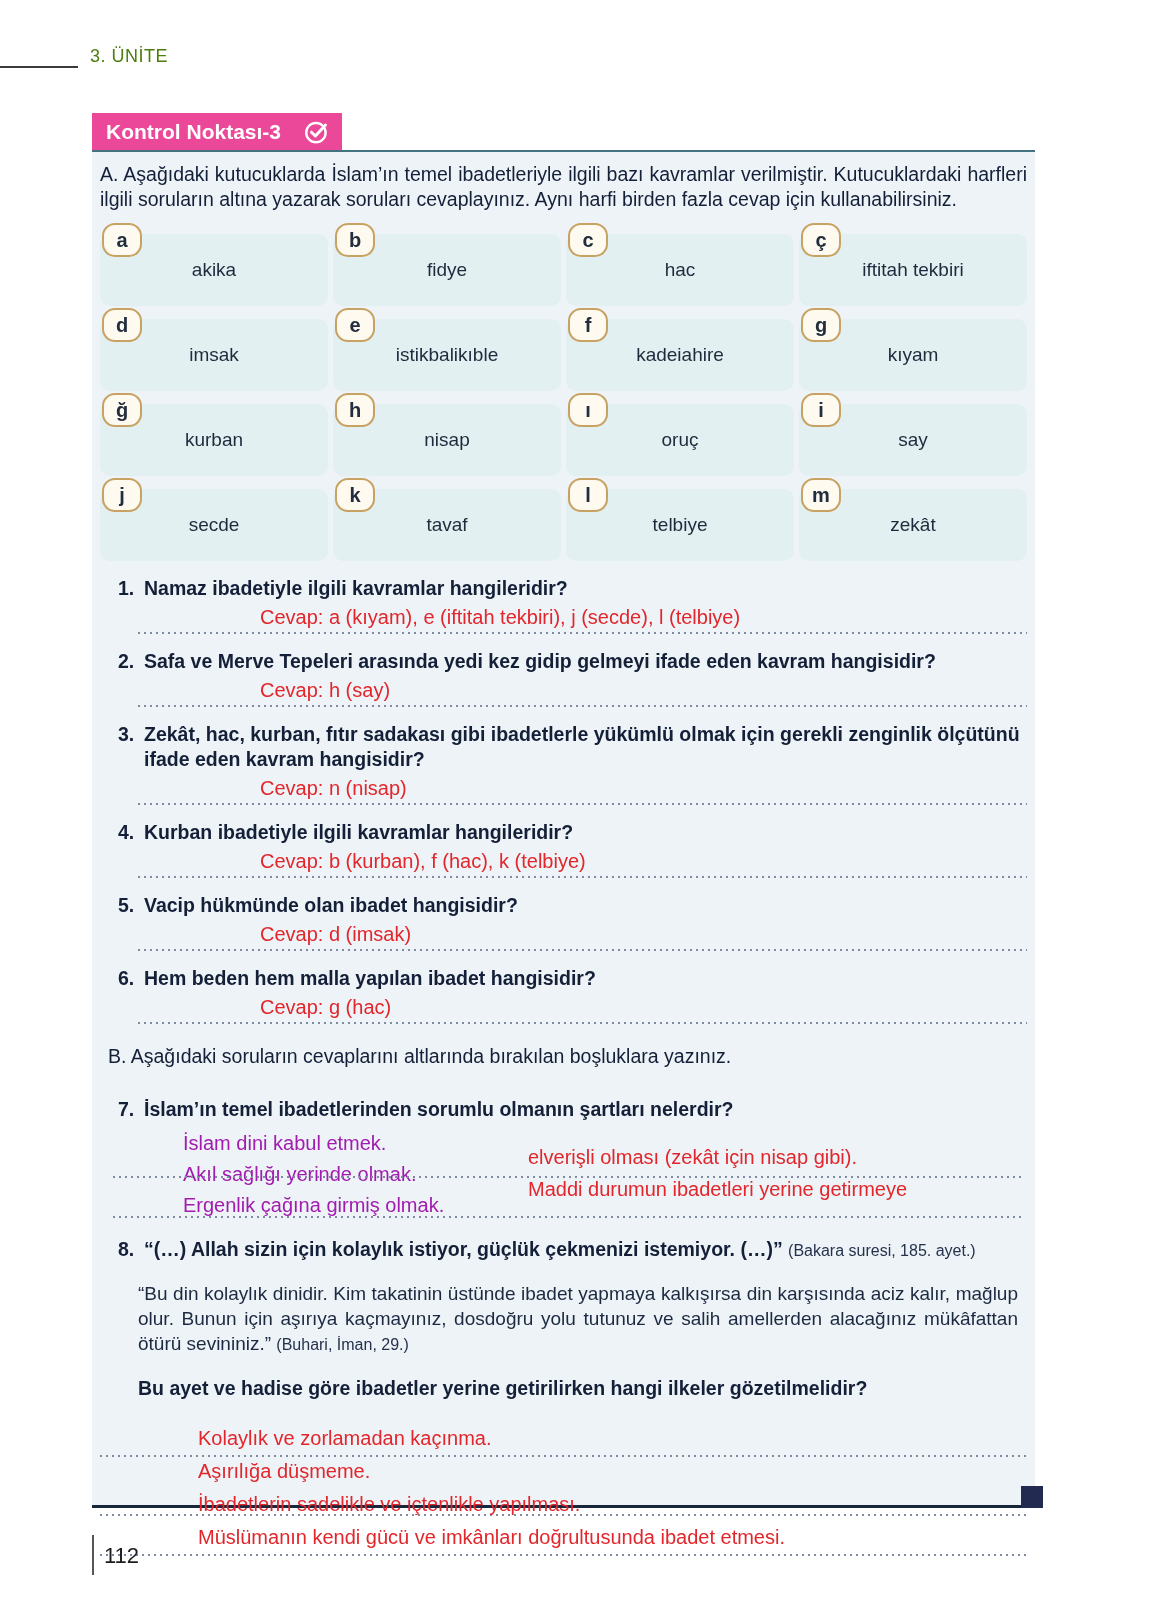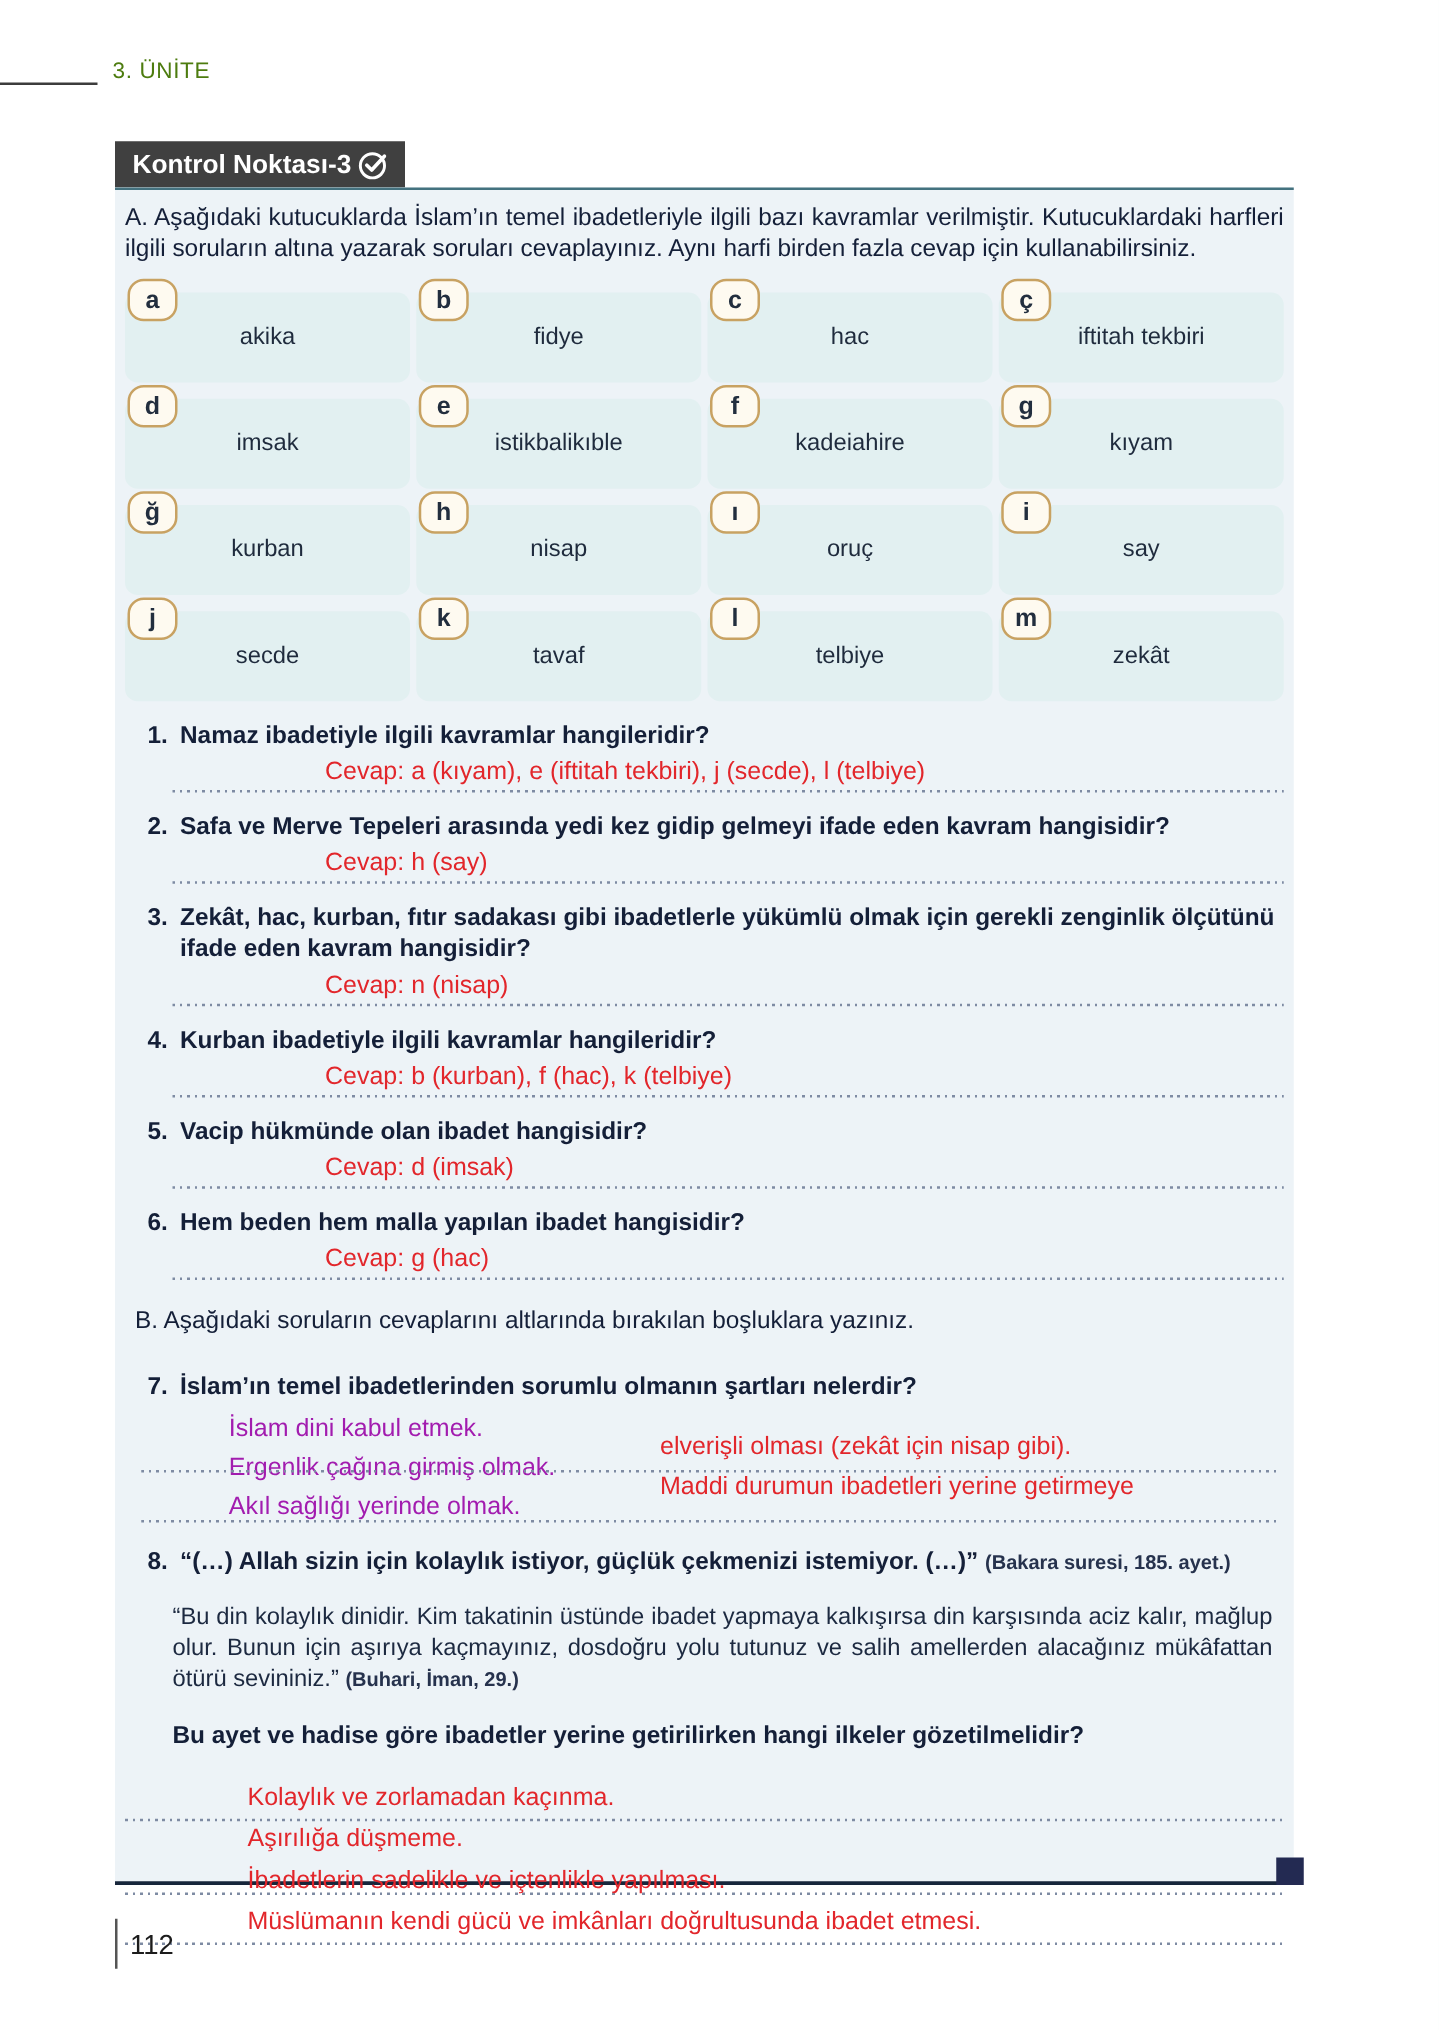--- a/index.html
+++ b/index.html
@@ -4,21 +4,21 @@
 <style>
   * { margin:0; padding:0; box-sizing:border-box; }
   body { background:#ffffff; font-family:"Liberation Sans", sans-serif; }
   .page { position:relative; width:1151px; height:1624px; background:#ffffff; overflow:hidden; }
 
   
   .unit-line { position:absolute; left:0; top:66px; width:78px; height:2px; background:#3c3c3c; }
   .unit-title { position:absolute; left:90px; top:46px; font-size:18px; font-weight:400; color:#4d7c0f; letter-spacing:.5px; }
 
   
-  .kontrol-box { position:absolute; left:92px; top:113px; width:232px; height:37px; background:#404040;
+  .kontrol-box { position:absolute; left:92px; top:113px; width:250px; height:37px; background:#ec4899;
     color:#fff; display:flex; align-items:center; padding:0 12px 0 14px; font-size:21px; font-weight:700; }
   .kontrol-box .check { margin-left:auto; display:flex; align-items:center; }
 
   
   .panel { position:absolute; left:92px; top:150px; width:943px; height:1358px; background:#edf3f7;
     border-top:2px solid #44727f; border-bottom:3px solid #17263b; padding:10px 8px 0 8px; }
 
   .instr { font-size:19.5px; font-weight:400; color:#141f38; line-height:25px; text-align:justify; }
 
   
@@ -50,21 +50,21 @@
   .q7-col-left { padding-left:83px; width:428px; font-size:20px; line-height:31px; color:#a21caf; }
   .q7-col-right { flex:1; padding-top:13px; font-size:20px; line-height:32px; color:#e2262b; }
   .q7-line { position:absolute; left:13px; right:4px; height:2px;
     background-image:repeating-linear-gradient(90deg,#7e8ba3 0 2px,transparent 2px 6px); }
   .q7-line.l1 { top:48px; } .q7-line.l2 { top:88px; }
 
   
   .q8-head { margin-top:16px; display:flex; padding-left:18px; font-size:19.5px; color:#141f38; line-height:25px; }
   .q8-head .q-num { font-weight:700; }
   .q8-ayah { font-weight:600; }
-  .q-src { font-size:16px; font-weight:700; color:#26324d; }
+  .q-src { font-size:16px; font-weight:400; color:#26324d; }
   .hadith { margin:18px 0 0 38px; width:880px; font-size:19px; font-weight:500; color:#1c2940;
     line-height:25px; text-align:justify; }
   .q8-q { margin:20px 0 0 38px; font-size:19.5px; font-weight:700; color:#141f38; }
   .q8-answers { margin-top:24px; font-size:20px; color:#e2262b; }
   .q8-ans-line { padding:2px 0 6px 98px; line-height:25px; }
 
   .corner-sq { position:absolute; right:-8px; bottom:-3px; width:22px; height:22px; background:#232a52; }
 
   
   .page-num-bar { position:absolute; left:92px; top:1535px; width:2px; height:40px; background:#555; }
@@ -213,22 +213,22 @@
       <div class="q-text">
           <span class="q-num">7.</span>
           <span>İslam’ın temel ibadetlerinden sorumlu olmanın şartları nelerdir?</span>
         </div>
       <div class="q7-answers">
         <div class="q7-line l1"></div>
         <div class="q7-line l2"></div>
         <div class="q7-cols">
           <div class="q7-col-left">
             <div>İslam dini kabul etmek.</div>
+            <div>Akıl sağlığı yerinde olmak.</div>
             <div>Ergenlik çağına girmiş olmak.</div>
-            <div>Akıl sağlığı yerinde olmak.</div>
           </div>
           <div class="q7-col-right">
             <div>elverişli olması (zekât için nisap gibi).</div>
             <div>Maddi durumun ibadetleri yerine getirmeye</div>
           </div>
         </div>
       </div>
     </div>
 
     <div>

